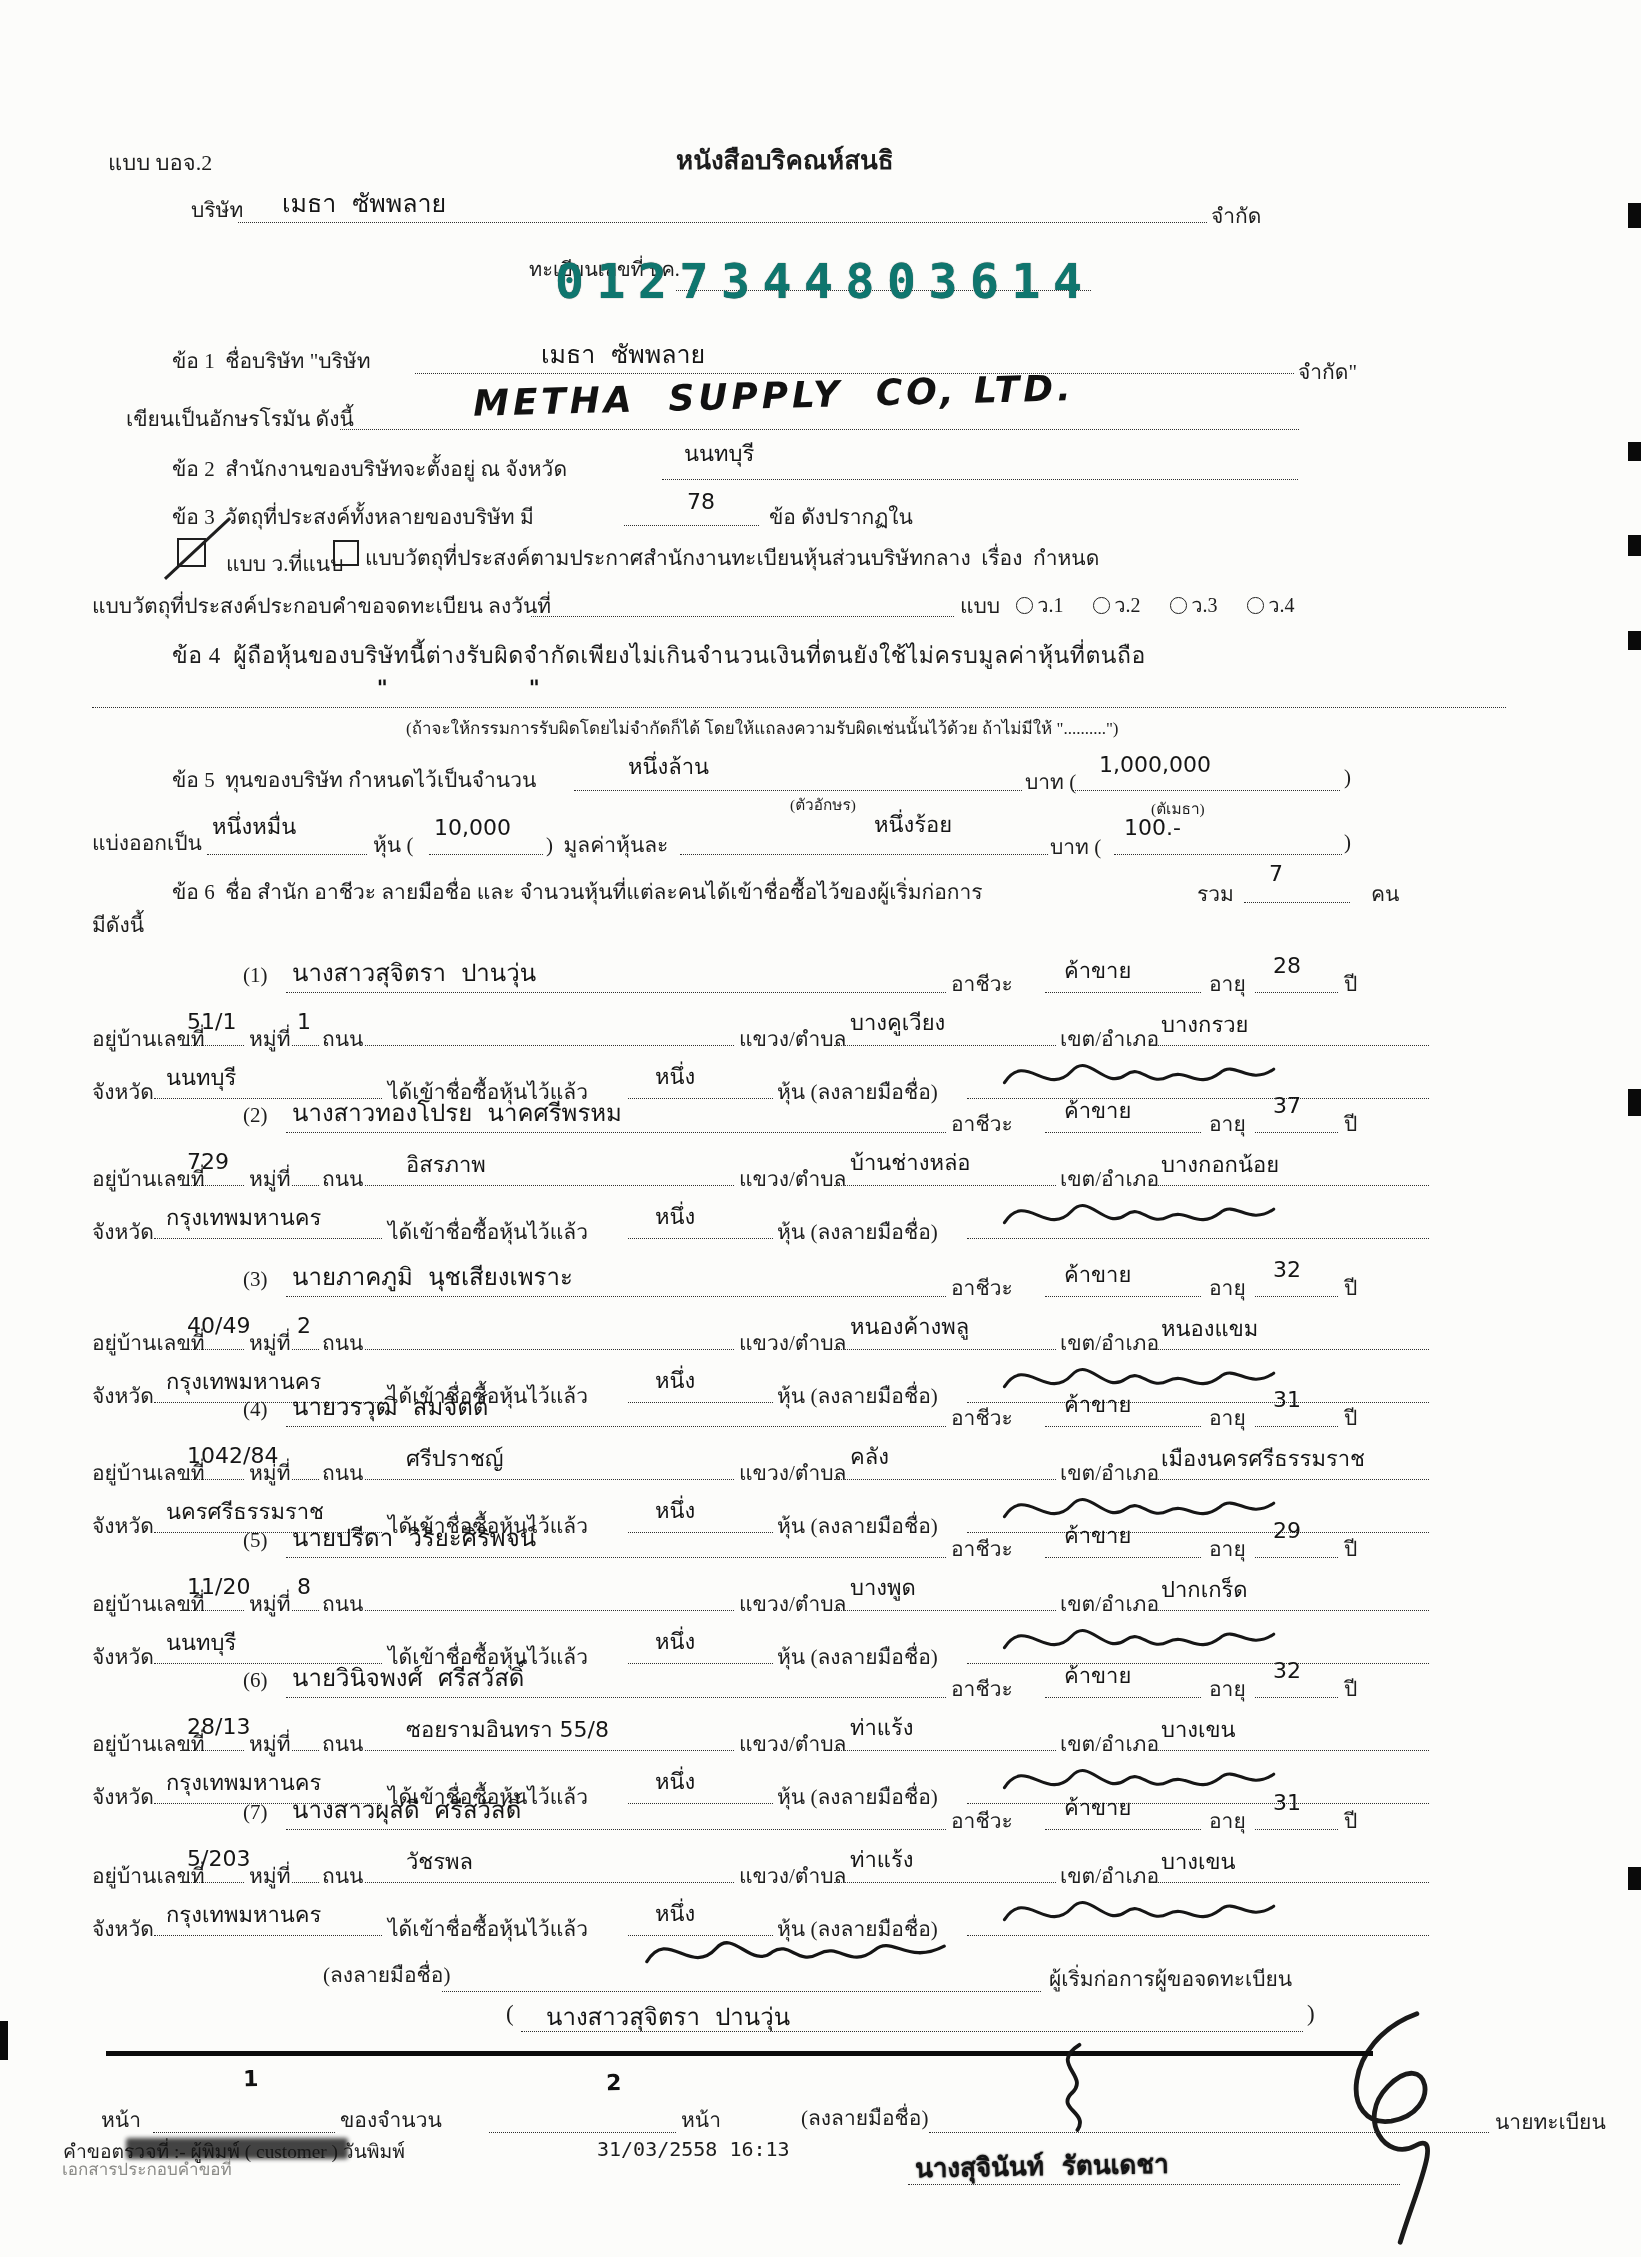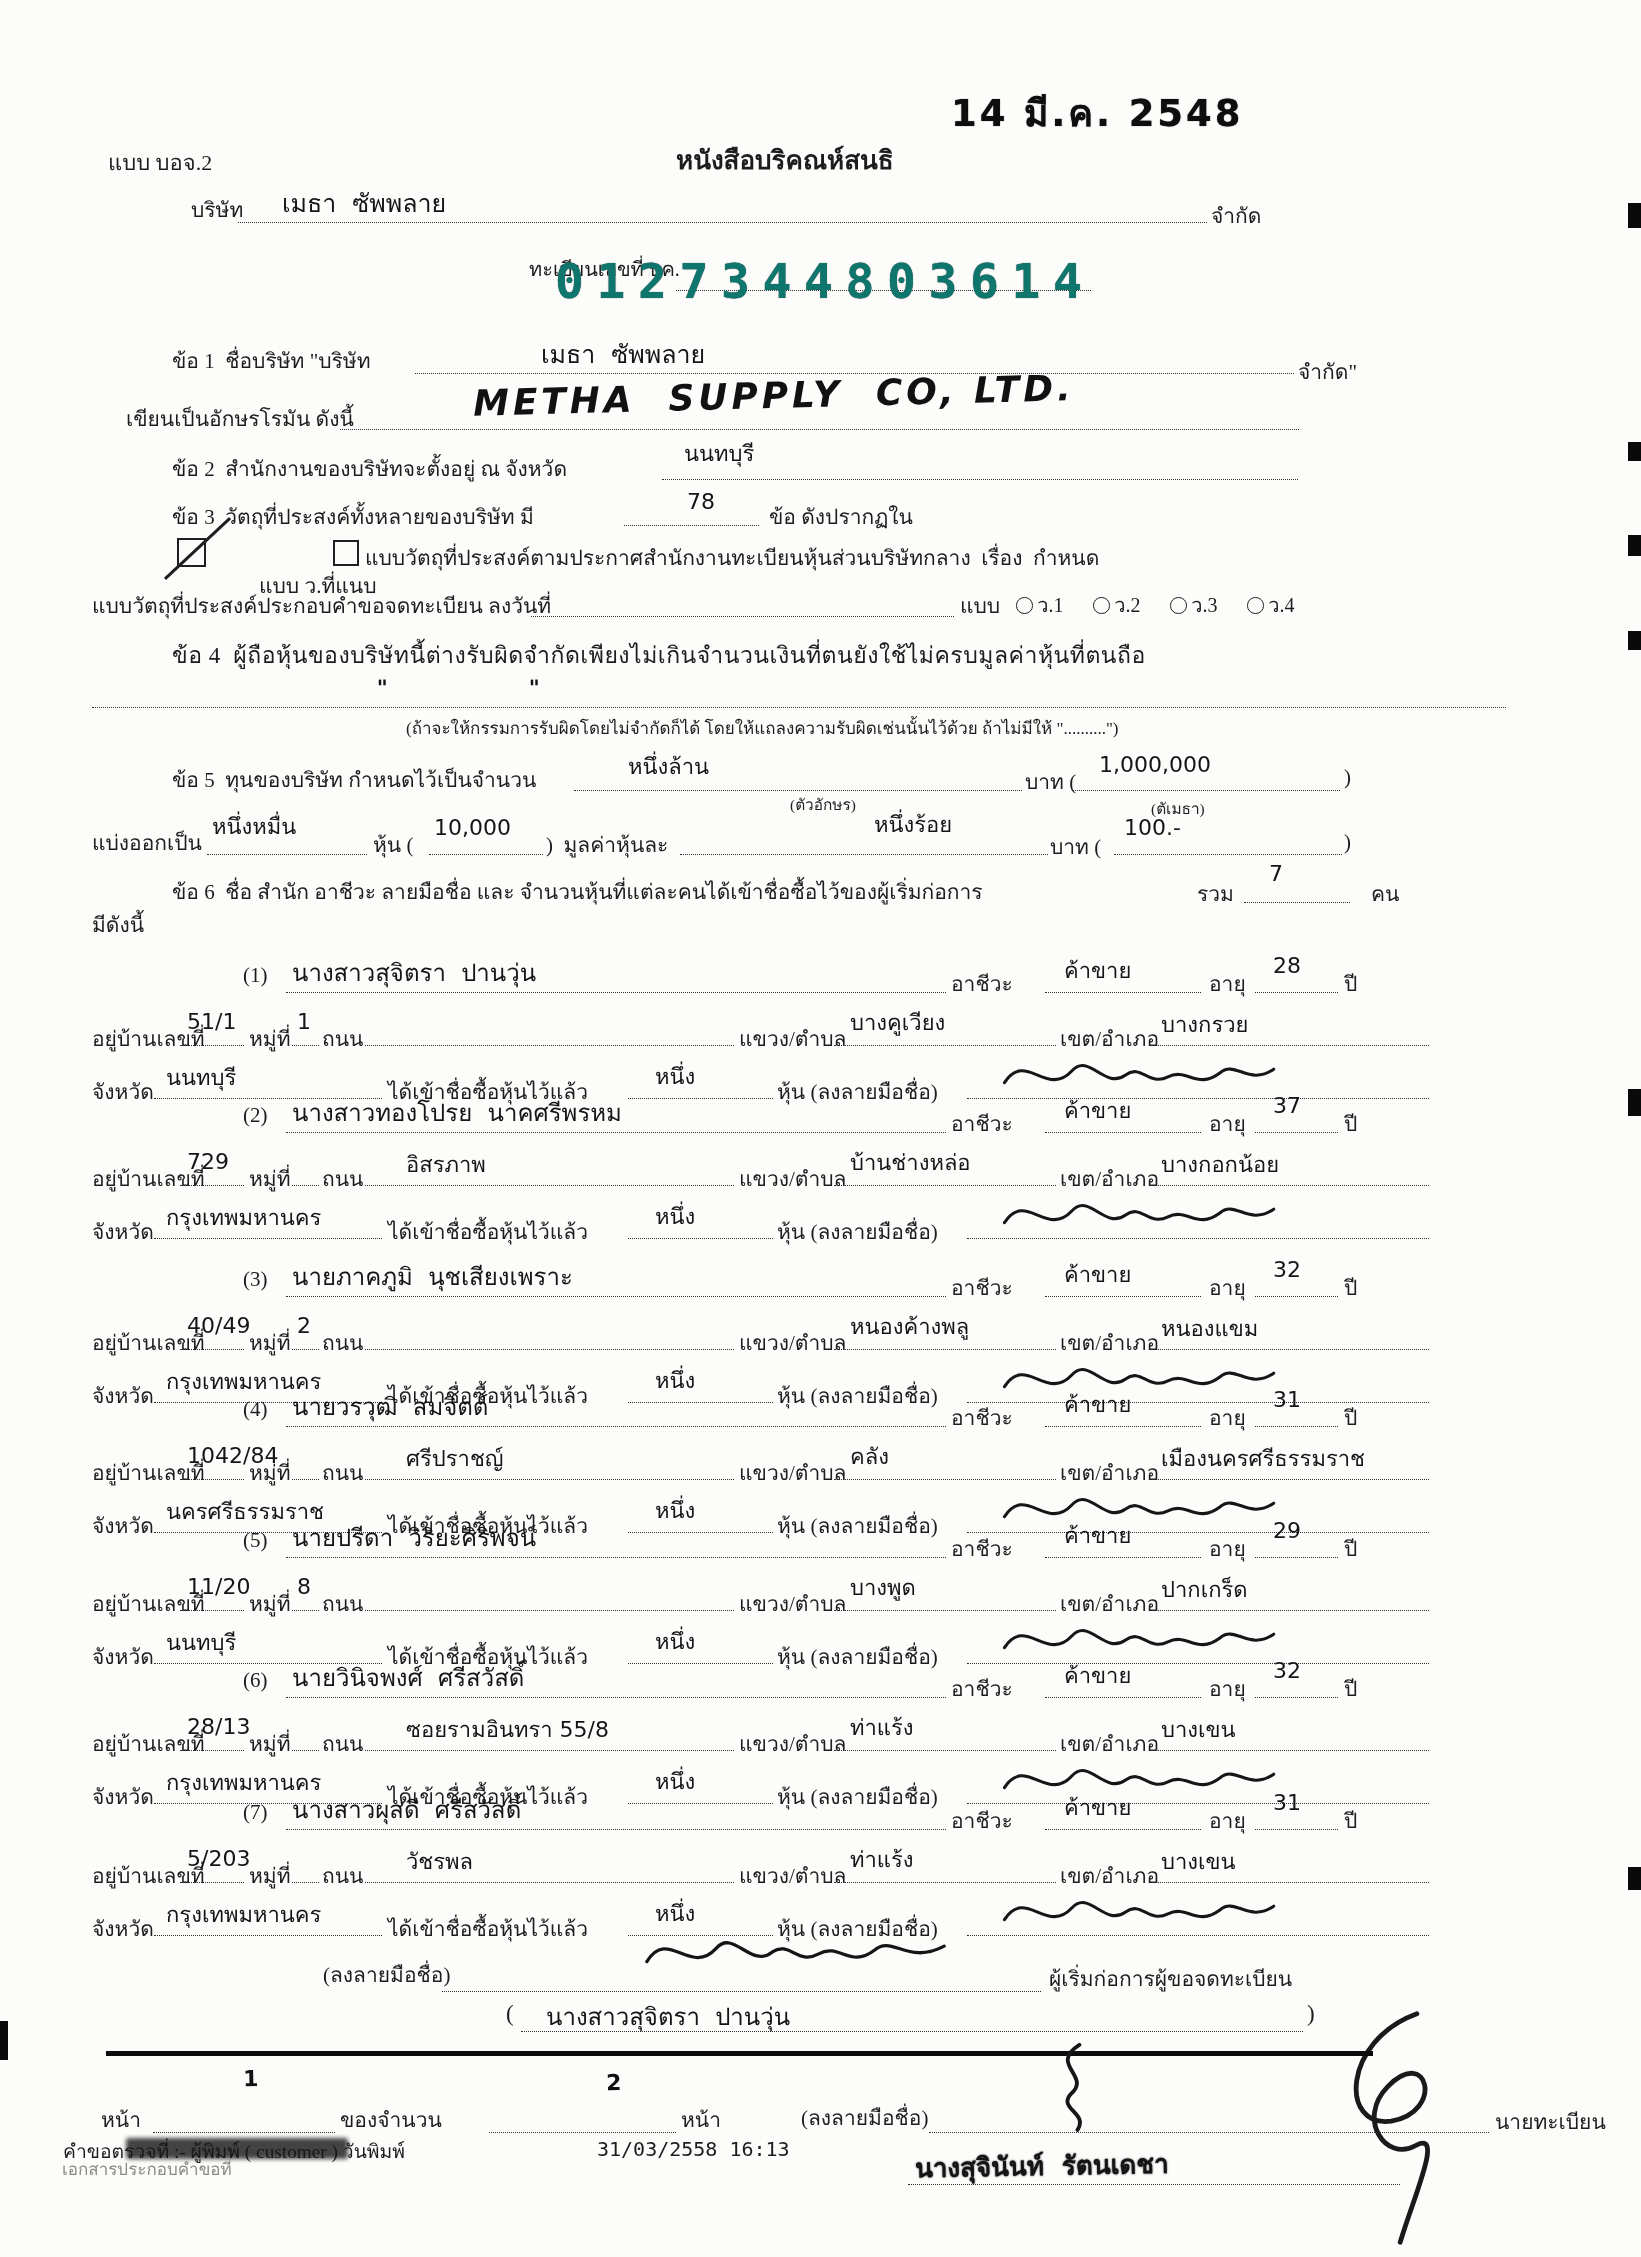--- a/index.html
+++ b/index.html
@@ -28,21 +28,20 @@
       white-space:pre;color:#141414;text-shadow:0 0 1.9px #222;transform:rotate(-1deg);}
   .faint{color:#8a8a86;}
   .smudge{position:absolute;background:#161616;opacity:.8;filter:blur(1.9px);border-radius:2.9px;}
   .sh{position:absolute;left:0;width:1641px;height:145px;}
 </style>
 </head>
 <body>
 
 <div class="page">
 
-  <div class="stampdate" style="left:951px;top:83px;">14 มี.ค. 2548</div>
   <div class="t" style="left:108px;top:145px;font-size:22px;">แบบ บอจ.2</div>
   <div class="t b" style="left:676px;top:139px;font-size:26px;">หนังสือบริคณห์สนธิ</div>
 
   <div class="t" style="left:191px;top:193px;">บริษัท</div>
   <div class="fv" style="left:282px;top:183px;font-size:25px;">เมธา  ซัพพลาย</div>
   <div class="dot" style="left:238px;top:0;width:969px;height:222px;"></div>
   <div class="t" style="left:1211px;top:199px;">จำกัด</div>
 
   <div class="t" style="left:529px;top:253px;font-size:20px;">ทะเบียนเลขที่ บค.</div>
   <div class="dot" style="left:676px;top:0;width:415px;height:290px;"></div>
@@ -61,21 +60,21 @@
   <div class="fv" style="left:684px;top:436px;">นนทบุรี</div>
   <div class="dot" style="left:662px;top:0;width:636px;height:479px;"></div>
 
   <div class="t" style="left:172px;top:500px;">ข้อ 3  วัตถุที่ประสงค์ทั้งหลายของบริษัท มี</div>
   <div class="fv" style="left:687px;top:489px;">78</div>
   <div class="dot" style="left:624px;top:0;width:135px;height:525px;"></div>
   <div class="t" style="left:769px;top:500px;">ข้อ ดังปรากฏใน</div>
 
   <div class="cbx" style="left:177px;top:538px;width:25px;height:25px;"></div>
   <div class="slash" style="left:153px;top:547px;width:89px;height:2.9px;transform:rotate(-43deg);"></div>
-  <div class="t" style="left:226px;top:569px;margin-left:33px;">แบบ ว.ที่แนบ</div>
+  <div class="t" style="left:226px;top:547px;">แบบ ว.ที่แนบ</div>
   <div class="cbx" style="left:333px;top:540px;width:22px;height:22px;"></div>
   <div class="t" style="left:92px;top:589px;">แบบวัตถุที่ประสงค์ประกอบคำขอจดทะเบียน ลงวันที่</div>
 
   <div class="t" style="left:365px;top:541px;">แบบวัตถุที่ประสงค์ตามประกาศสำนักงานทะเบียนหุ้นส่วนบริษัทกลาง  เรื่อง  กำหนด</div>
   <div class="dot" style="left:531px;top:0;width:423px;height:616px;"></div>
   <div class="t" style="left:960px;top:589px;">แบบ</div>
   <div class="ropt" style="left:1016px;top:589px;"><span class="radio"></span><span>ว.1</span></div>
   <div class="ropt" style="left:1093px;top:589px;"><span class="radio"></span><span>ว.2</span></div>
   <div class="ropt" style="left:1170px;top:589px;"><span class="radio"></span><span>ว.3</span></div>
   <div class="ropt" style="left:1247px;top:589px;"><span class="radio"></span><span>ว.4</span></div>

